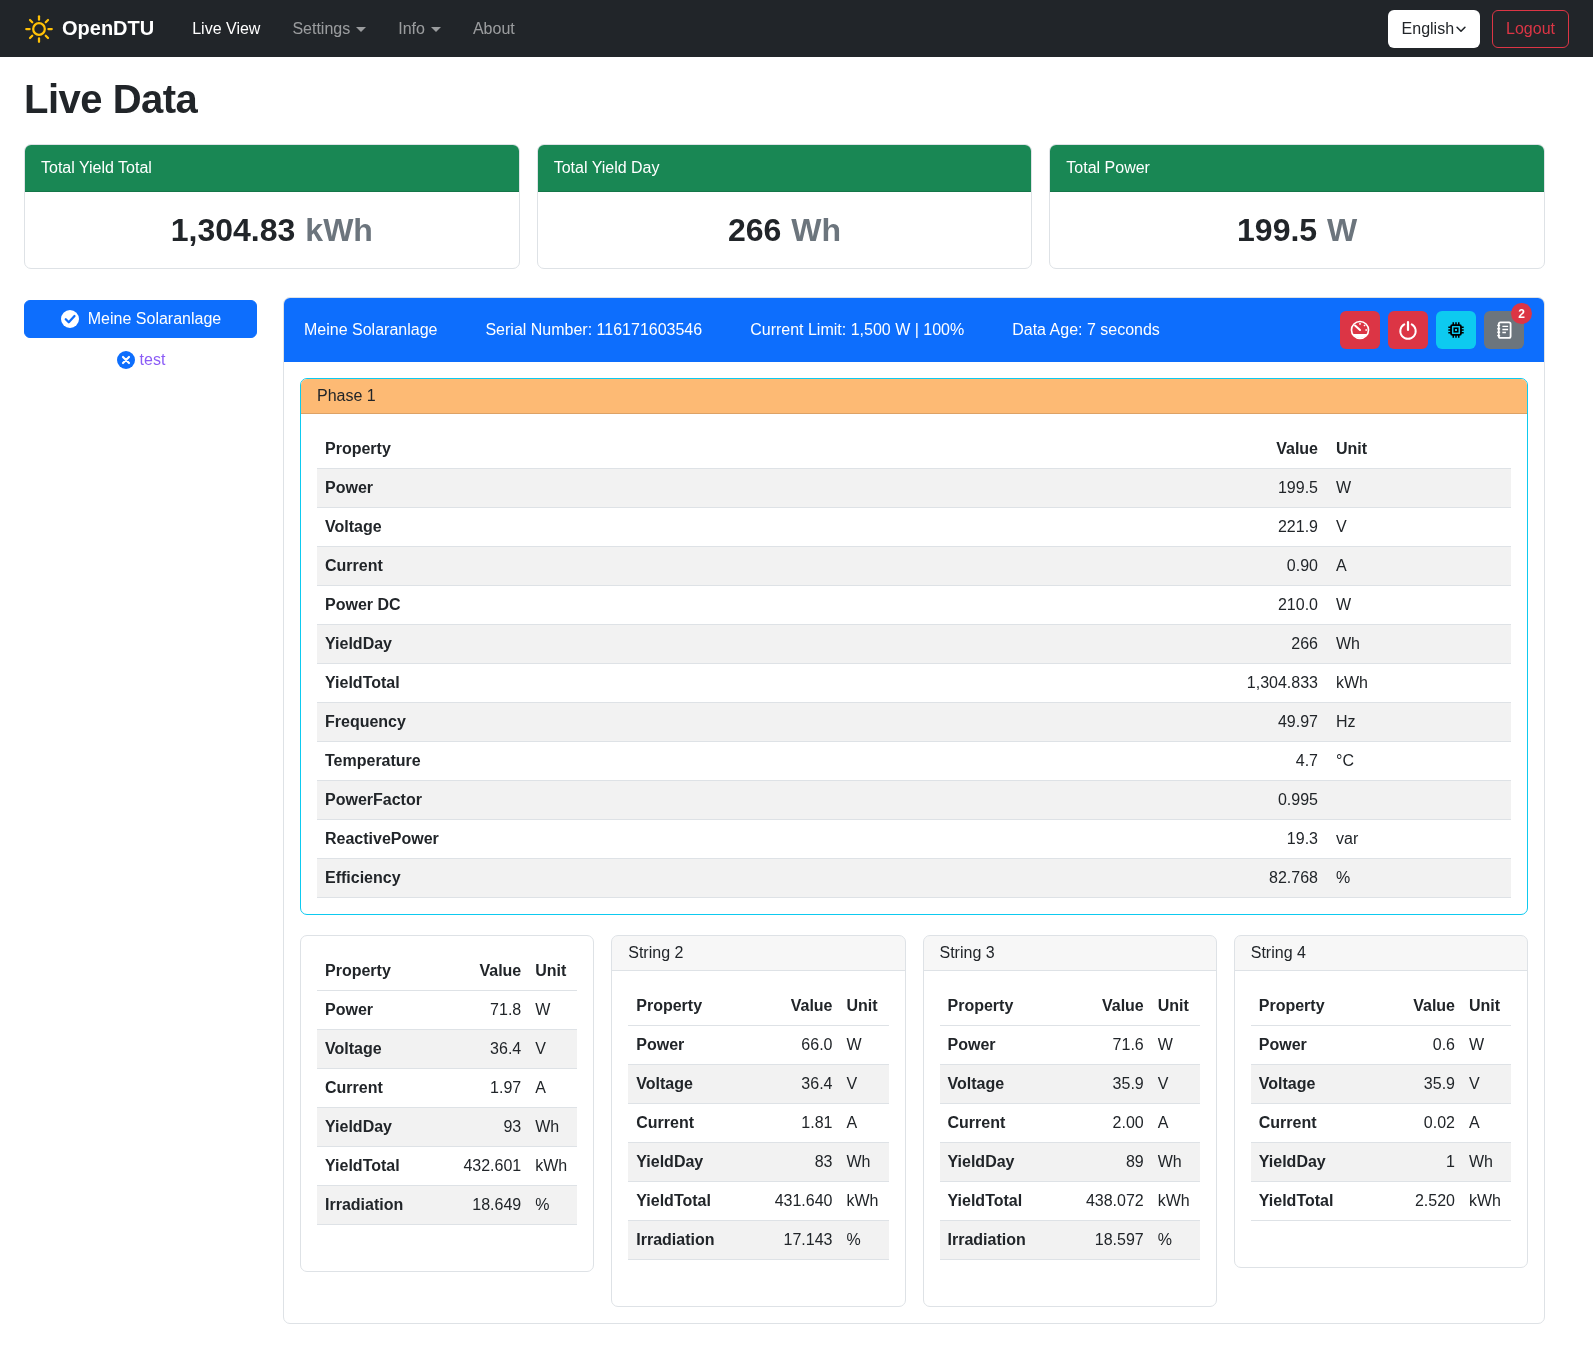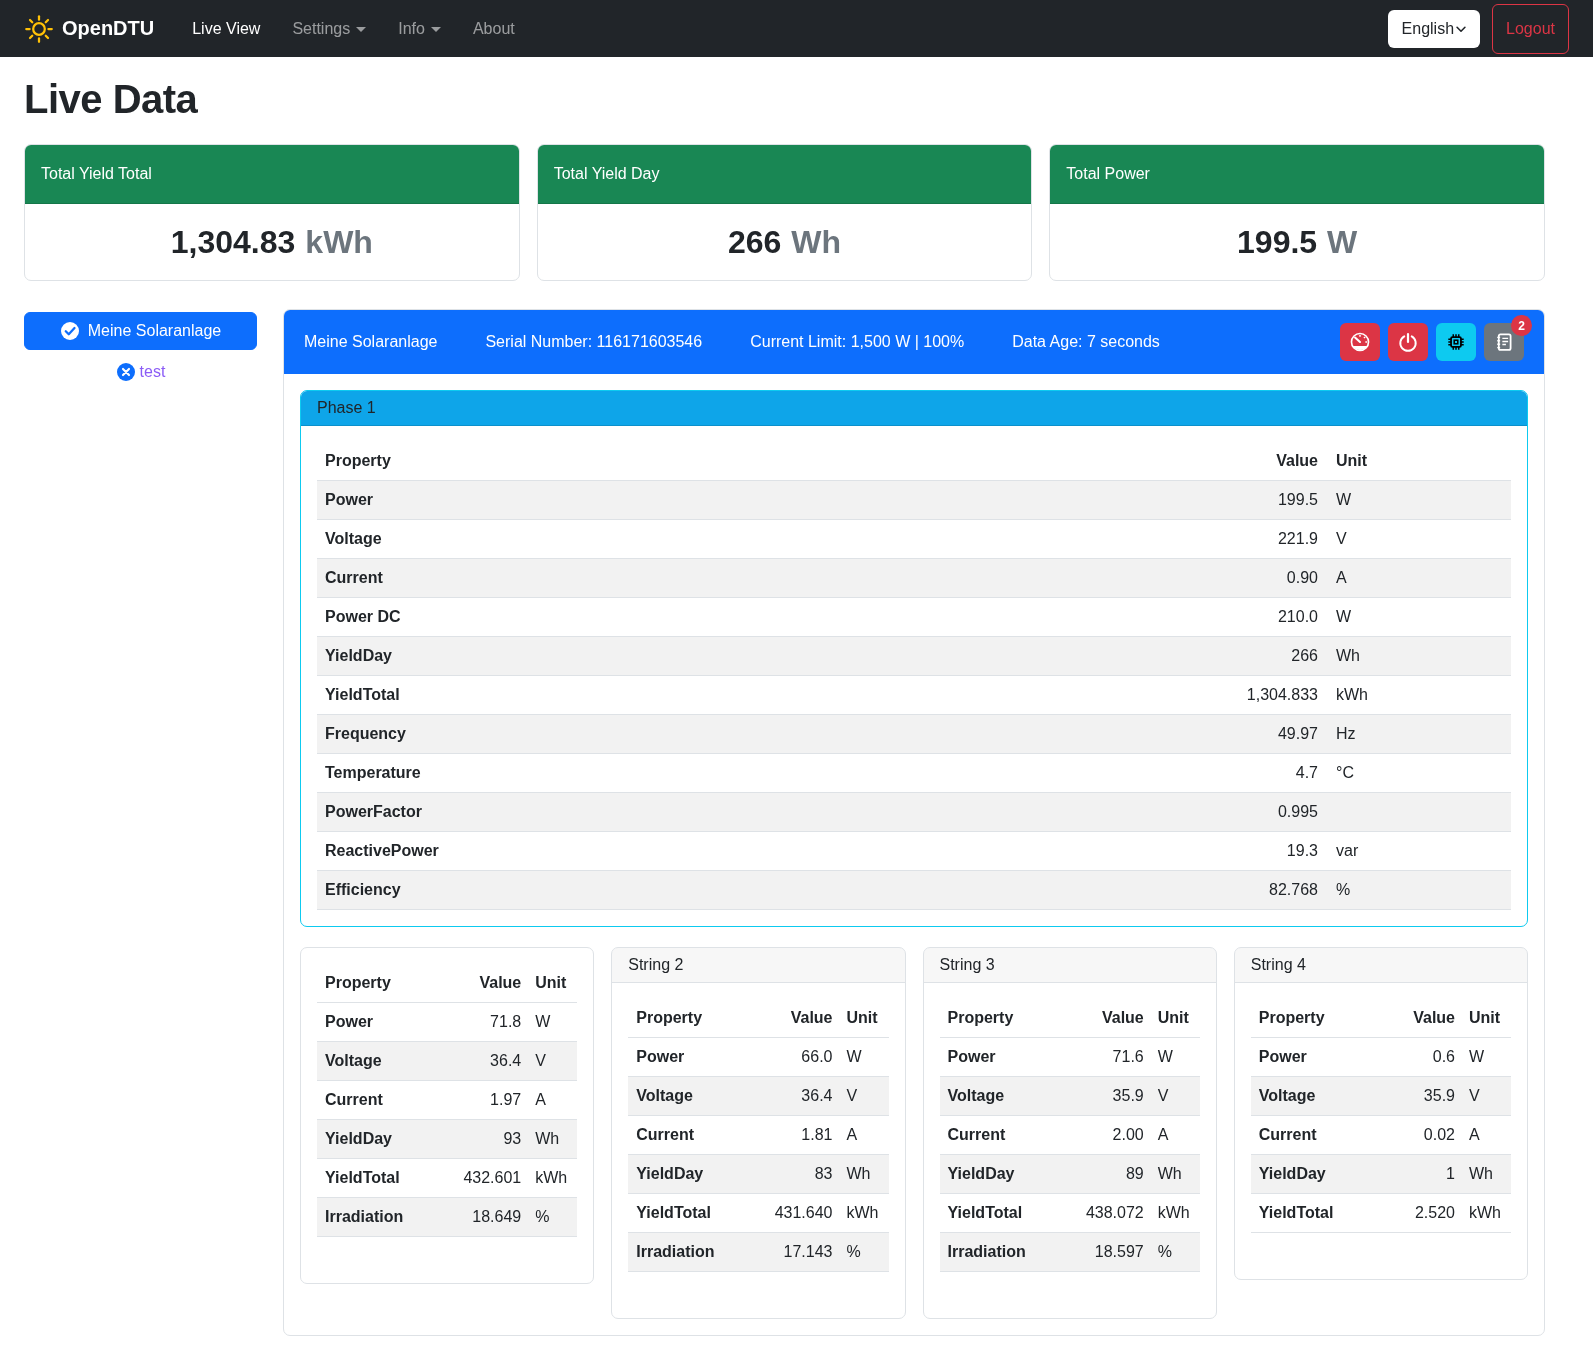--- a/index.html
+++ b/index.html
@@ -7,31 +7,31 @@
 
   
   .navbar { background:#212529; height:57px; display:flex; align-items:center; justify-content:space-between; padding:0 24px; }
   .nav-left { display:flex; align-items:center; gap:8px; }
   .brand { display:flex; align-items:center; gap:8px; color:#fff; font-size:20px; font-weight:700; margin-right:18px; }
   .nav-link { color:rgba(255,255,255,.55); text-decoration:none; padding:8px 12px; font-size:16px; cursor:pointer; display:inline-flex; align-items:center; gap:6px; }
   .nav-link.active { color:#fff; }
   .caret { width:0; height:0; border-left:5px solid transparent; border-right:5px solid transparent; border-top:5px solid currentColor; display:inline-block; margin-top:2px; }
   .nav-right { display:flex; align-items:center; gap:12px; }
   .lang-select { background:#fff; color:#212529; border-radius:6px; height:38px; display:flex; align-items:center; padding:0 12px 0 14px; cursor:pointer; font-size:16px; }
-  .logout-btn { background:transparent; border:1px solid #dc3545; color:#dc3545; border-radius:6px; height:50px; padding:0 13px; font-size:16px; font-family:inherit; cursor:pointer; }
+  .logout-btn { background:transparent; border:1px solid #dc3545; color:#dc3545; border-radius:6px; height:38px; padding:0 13px; font-size:16px; font-family:inherit; cursor:pointer; }
 
   
   main { padding:14px 48px 24px 24px; }
   h1.page-title { font-size:40px; font-weight:700; margin:6px 0 22px 0; letter-spacing:-0.5px; }
 
   .card { background:#fff; border:1px solid #dee2e6; border-radius:7px; overflow:visible; }
 
   .summary-row { display:flex; gap:17px; margin-bottom:28px; }
   .summary-card { flex:1; overflow:hidden; }
-  .summary-card .card-header { background:#198754; color:#fff; padding:20px 16px; font-size:16px; border-bottom:1px solid rgba(0,0,0,.125); }
+  .summary-card .card-header { background:#198754; color:#fff; padding:14px 16px; font-size:16px; border-bottom:1px solid rgba(0,0,0,.125); }
   .summary-card .card-body { height:76px; display:flex; align-items:center; justify-content:center; gap:10px; }
   .summary-value { font-size:32px; font-weight:600; color:#212529; }
   .summary-unit { font-size:32px; font-weight:600; color:#6c757d; }
 
   .content-row { display:flex; gap:26px; align-items:flex-start; }
 
   
   .sidebar { width:233px; flex:none; display:flex; flex-direction:column; align-items:center; gap:12px; padding-top:3px; }
   .inv-select-btn { width:100%; background:#0d6efd; border:1px solid #0d6efd; color:#fff; border-radius:6px; height:38px; display:flex; align-items:center; justify-content:center; gap:8px; font-size:16px; font-family:inherit; cursor:pointer; }
   .test-link { display:flex; align-items:center; gap:4px; color:#8b5cf6; text-decoration:none; font-size:16px; cursor:pointer; }
@@ -44,21 +44,21 @@
   .icon-btn { width:40px; height:38px; border:none; border-radius:6px; display:flex; align-items:center; justify-content:center; cursor:pointer; position:relative; padding:0; }
   .icon-btn.red  { background:#dc3545; }
   .icon-btn.cyan { background:#0dcaf0; }
   .icon-btn.gray { background:#6c757d; }
   .badge { position:absolute; top:-8px; right:-8px; background:#dc3545; color:#fff; font-size:12px; font-weight:700; min-width:21px; height:21px; border-radius:11px; display:flex; align-items:center; justify-content:center; padding:0 5px; }
 
   .inv-body { padding:16px; }
 
   
   .phase-card { border:1px solid #0dcaf0; border-radius:7px; overflow:hidden; margin-bottom:20px; }
-  .phase-header { background:#0ea5e9; color:#212529; padding:8px 16px; font-size:16px; border-bottom:1px solid rgba(0,0,0,.125); }
+  .phase-header { background:#fdba74; color:#212529; padding:8px 16px; font-size:16px; border-bottom:1px solid rgba(0,0,0,.125); }
   .phase-body { padding:16px; }
 
   
   .t-head, .t-row { display:flex; align-items:center; padding:10px 8px; border-bottom:1px solid #dee2e6; }
   .t-head { font-weight:700; }
   .t-prop { flex:1; font-weight:700; }
   .t-val  { text-align:right; }
   .t-unit { text-align:left; }
   .phase-table .t-val { width:120px; }
   .phase-table .t-unit { width:185px; padding-left:18px; }

